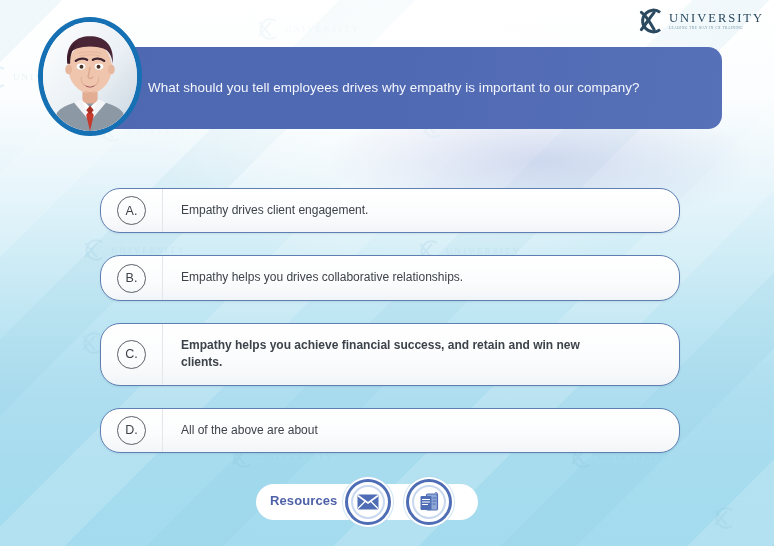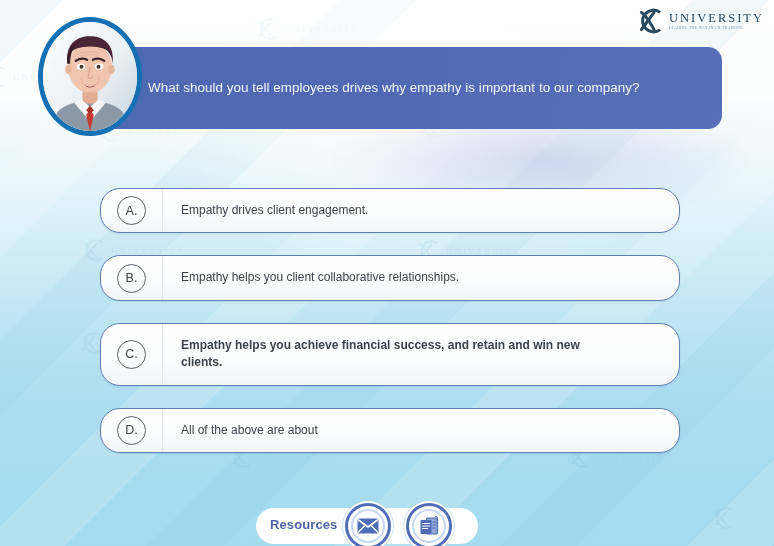--- a/index.html
+++ b/index.html
@@ -184,21 +184,21 @@
     padding: 13px 18px 13px 18px;
     font-size: 12px;
     color: #3d434a;
     line-height: 1.45;
   }
 
   
   #resources {
     position: absolute;
     left: 256px;
-    top: 508px;
+    top: 484px;
     width: 222px;
     height: 36px;
   }
   #resources .pill {
     position: absolute;
     left: 0; top: 0;
     width: 222px; height: 36px;
     background: #ffffff;
     border-radius: 18px;
   }
@@ -393,21 +393,21 @@
       <div class="letter-wrap">
         <span class="letter">A.</span>
       </div>
       <span class="opt-text">Empathy drives client engagement.</span>
     </div>
 
     <div class="option">
       <div class="letter-wrap">
         <span class="letter">B.</span>
       </div>
-      <span class="opt-text">Empathy helps you client collaborative relationships.</span>
+      <span class="opt-text">Empathy helps you drives collaborative relationships.</span>
     </div>
 
     <div class="option tall">
       <div class="letter-wrap">
         <span class="letter">C.</span>
       </div>
       <span class="opt-text" style="max-width:460px;font-weight:bold;">Empathy helps you achieve financial success, and retain and win new clients.</span>
     </div>
 
     <div class="option">

